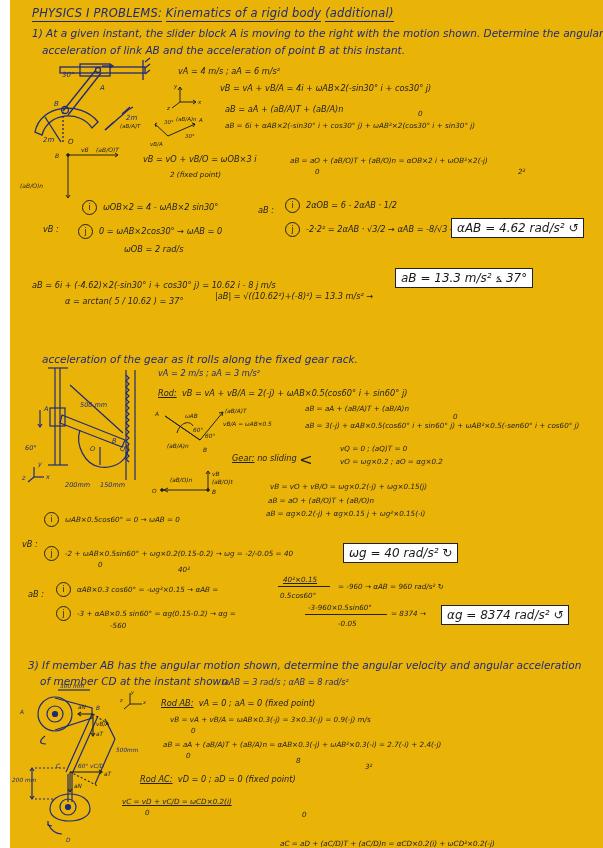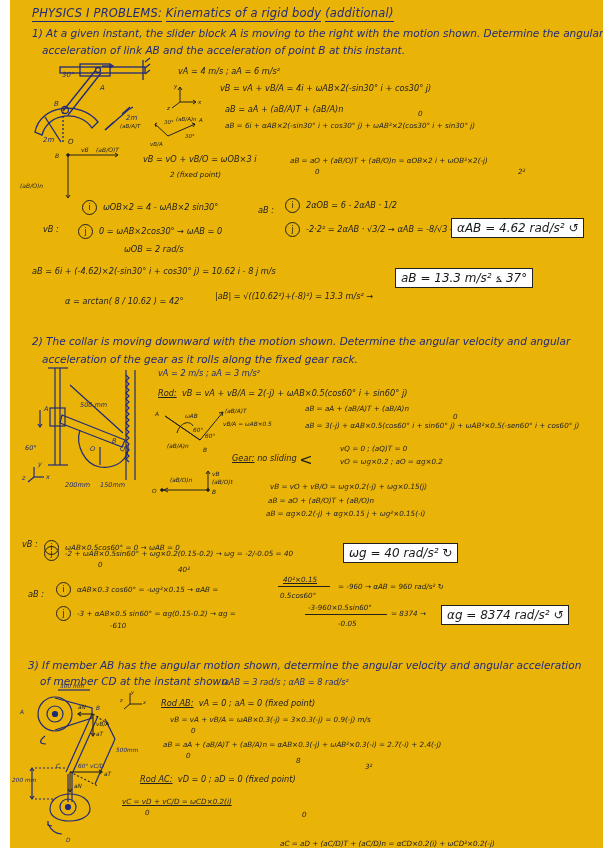--- a/index.html
+++ b/index.html
@@ -127,26 +127,25 @@
 
   <div class="ln eq ink" style="left:248px;top:206px;">aB :</div>
   <div class="ln eq ink" style="left:275px;top:198px;">
     <span class="circ">i</span><span>2αOB = 6 - 2αAB · 1/2</span>
   </div>
   <div class="ln eq ink" style="left:275px;top:222px;">
     <span class="circ">j</span><span>-2·2² = 2αAB · √3/2 → αAB = -8/√3 →</span>
   </div>
   <div class="box" style="left:441px;top:218px;">αAB = 4.62 rad/s² ↺</div>
 
-  <div class="ln eq ink" style="left:22px;top:267px;">aB = 6i + (-4.62)×2(-sin30° i + cos30° j) = 10.62 i - 8 j m/s</div>
+  <div class="ln eq ink" style="left:22px;top:281px;">aB = 6i + (-4.62)×2(-sin30° i + cos30° j) = 10.62 i - 8 j m/s</div>
   <div class="box" style="left:385px;top:268px;">aB = 13.3 m/s² ⦩ 37°</div>
-  <div class="ln eq ink" style="left:55px;top:297px;">α = arctan( 8 / 10.62 ) = 42°</div>
+  <div class="ln eq ink" style="left:55px;top:297px;">α = arctan( 5 / 10.62 ) = 37°</div>
   <div class="ln eq ink" style="left:205px;top:292px;">|aB| = √((10.62²)+(-8)²) = 13.3 m/s² →</div>
 
-  <div class="ln q blue" style="left:22px;top:336px;">2) The collar is moving downward with the motion shown. Determine the angular velocity and angular</div>
   <div class="ln q blue" style="left:32px;top:354px;">acceleration of the gear as it rolls along the fixed gear rack.</div>
   <div class="ln eq blue" style="left:148px;top:369px;">vA = 2 m/s ; aA = 3 m/s²</div>
 
   <svg style="left:10px;top:365px;" width="125" height="120" viewBox="0 0 125 120">
     <g stroke="#1f2a7a" fill="none" stroke-width="1.2">
       <line x1="35" y1="3" x2="35" y2="100"></line>
         <line x1="40" y1="3" x2="40" y2="100"></line>
       <line x1="28" y1="3" x2="48" y2="3"></line>
         <line x1="28" y1="100" x2="48" y2="100"></line>
       <rect x="30" y="43" width="15" height="18"></rect>
@@ -229,21 +228,21 @@
       <text x="62" y="16">(aB/O)t</text>
       <text x="62" y="26">B</text>
     </g>
   </svg>
 
   <div class="ln eq-s ink" style="left:260px;top:483px;">vB = vO + vB/O = ωg×0.2(-j) + ωg×0.15(j)</div>
   <div class="ln eq-s ink" style="left:258px;top:497px;">aB = aO + (aB/O)T + (aB/O)n</div>
   <div class="ln eq-s ink" style="left:256px;top:510px;">aB = αg×0.2(-j) + αg×0.15 j + ωg²×0.15(-i)</div>
 
   <div class="ln eq ink" style="left:12px;top:540px;">vB :</div>
-  <div class="ln eq-s ink" style="left:34px;top:540px;">
+  <div class="ln eq-s ink" style="left:34px;top:512px;">
     <span class="circ">i</span><span>ωAB×0.5cos60° = 0 → ωAB = 0</span>
   </div>
   <div class="ln eq-s ink" style="left:34px;top:546px;">
     <span class="circ">j</span><span>-2 + ωAB×0.5sin60° + ωg×0.2(0.15-0.2) → ωg = -2/-0.05 = 40</span>
   </div>
   <div class="ln eq-s ink" style="left:88px;top:561px;">0</div>
   <div class="box" style="left:333px;top:543px;">ωg = 40 rad/s² ↻</div>
 
   <div class="ln eq-s ink" style="left:168px;top:566px;">40²</div>
   <div class="ln eq ink" style="left:18px;top:590px;">aB :</div>
@@ -251,21 +250,21 @@
     <span class="circ">i</span><span>αAB×0.3 cos60° = -ωg²×0.15 → αAB =</span>
   </div>
   <div class="ln eq-s ink" style="left:273px;top:576px;text-decoration:underline;">40²×0.15</div>
   <div style="position:absolute;left:268px;top:586px;width:52px;border-top:1px solid #222;"></div>
   <div class="ln eq-s ink" style="left:270px;top:592px;">0.5cos60°</div>
   <div class="ln eq-s ink" style="left:328px;top:583px;">= -960 → αAB = 960 rad/s² ↻</div>
 
   <div class="ln eq-s ink" style="left:46px;top:606px;">
     <span class="circ">j</span><span>-3 + αAB×0.5 sin60° = αg(0.15-0.2) → αg =</span>
   </div>
-  <div class="ln eq-s ink" style="left:100px;top:622px;">-610</div>
+  <div class="ln eq-s ink" style="left:100px;top:622px;">-560</div>
   <div class="ln eq-s ink" style="left:298px;top:604px;">-3-960×0.5sin60°</div>
   <div style="position:absolute;left:295px;top:614px;width:82px;border-top:1px solid #222;"></div>
   <div class="ln eq-s ink" style="left:328px;top:620px;">-0.05</div>
   <div class="ln eq-s ink" style="left:381px;top:610px;">= 8374 →</div>
   <div class="box" style="left:431px;top:605px;">αg = 8374 rad/s² ↺</div>
 
   <div class="ln q blue" style="left:18px;top:660px;">3) If member AB has the angular motion shown, determine the angular velocity and angular acceleration</div>
   <div class="ln q blue" style="left:30px;top:676px;">of member CD at the instant shown.</div>
   <div class="ln eq blue" style="left:212px;top:678px;">ωAB = 3 rad/s ; αAB = 8 rad/s²</div>
 

